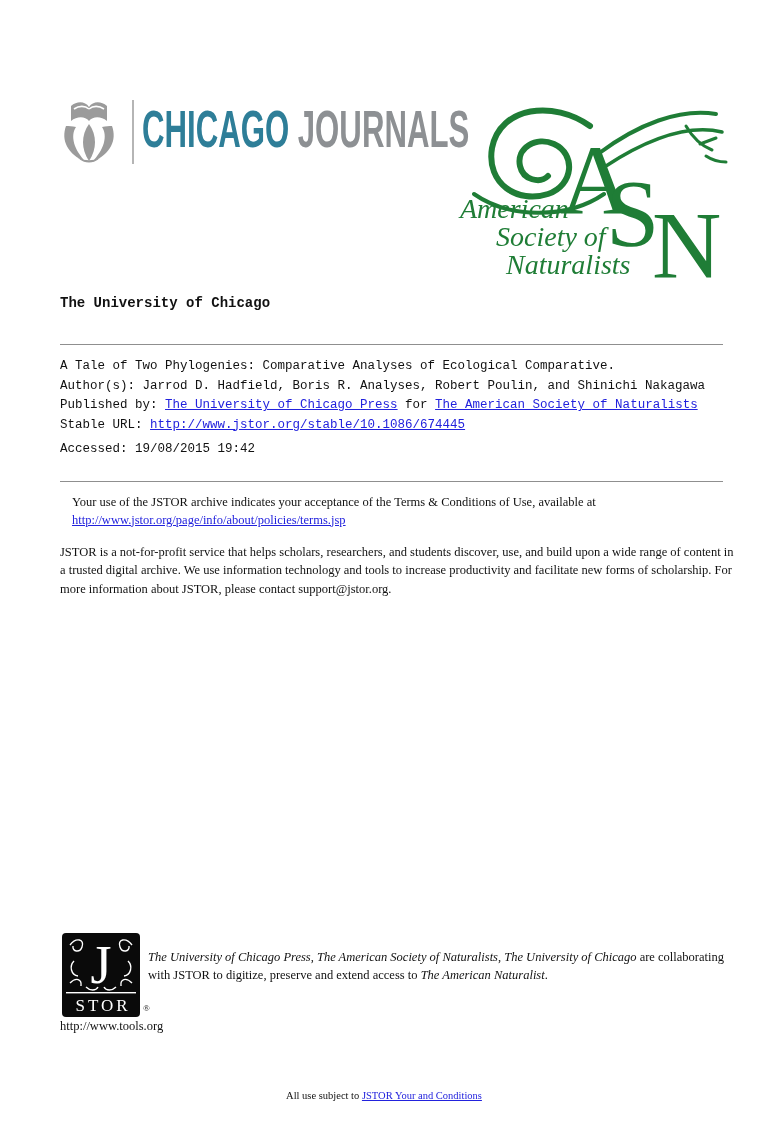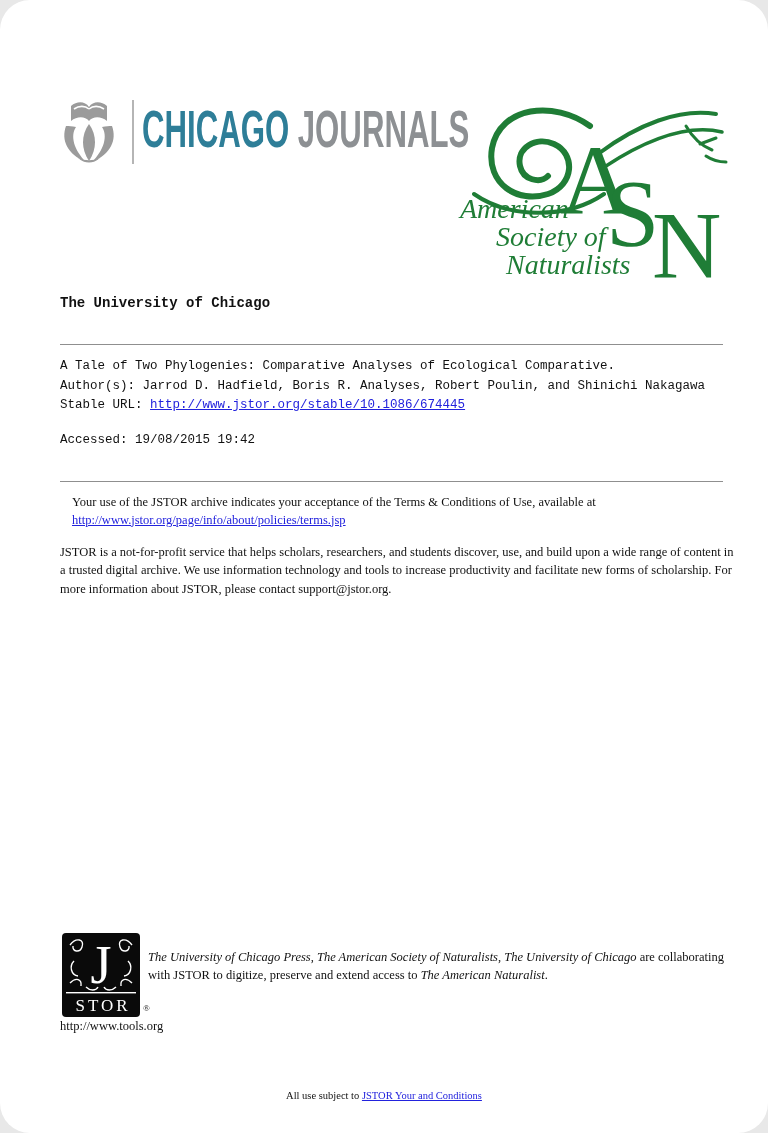--- a/index.html
+++ b/index.html
@@ -1,17 +1,17 @@
 <!DOCTYPE html>
 <html><head>
 <meta charset="utf-8">
 <style>
   html,body{margin:0;padding:0;background:#e8e8e8;}
   .page{position:relative;width:768px;height:1133px;background:#ffffff;margin:0 auto;
-        font-family:"Liberation Serif",serif;color:#111;overflow:hidden;border-radius:30px;}
+        font-family:"Liberation Serif",serif;color:#111;overflow:hidden;}
 
   
   .cj-logo{position:absolute;left:58px;top:98px;display:flex;align-items:flex-start;}
   .cj-divider{width:2px;height:64px;background:#b5b5b5;margin:2px 8px 0 12px;}
   .cj-wordmark{display:flex;gap:14px;font-family:"Liberation Sans",sans-serif;
                font-weight:bold;font-size:52px;line-height:62px;
                transform:scaleX(0.60);transform-origin:left top;white-space:nowrap;}
   .cj-chicago{color:#2e7e98;}
   .cj-journals{color:#8d9093;}
 
@@ -23,21 +23,21 @@
               font-family:"Liberation Mono",monospace;font-weight:bold;font-size:14px;}
 
   
   .rule{position:absolute;left:60px;width:663px;border-top:1px solid #8f8f8f;height:0;}
   .rule1{top:344px;} .rule2{top:481px;}
 
   
   .citation{position:absolute;left:60px;top:357px;width:685px;
             font-family:"Liberation Mono",monospace;font-size:12.5px;line-height:19.5px;
             white-space:nowrap;}
-  .citation .accessed-row{margin-top:15px;}
+  .citation .accessed-row{margin-top:5px;}
   .lnk{color:#2222dd;text-decoration:underline;cursor:pointer;}
   .it{font-style:italic;}
 
   
   .terms{position:absolute;left:72px;top:494px;width:680px;font-size:12.5px;line-height:17.5px;}
   .about{position:absolute;left:60px;top:530px;width:676px;font-size:12.5px;line-height:18.5px;}
 
   
   .collab{position:absolute;left:148px;top:935px;width:592px;font-size:12.5px;line-height:18px;}
   .jstor-logo{position:absolute;left:62px;top:933px;}
@@ -95,20 +95,21 @@
     </svg>
   </div>
 
   <div class="uc-heading">The University of Chicago</div>
 
   <div class="rule rule1"></div>
 
   <div class="citation">
     <div>A Tale of Two Phylogenies: Comparative Analyses of Ecological Comparative.</div>
     <div><span>Author(s): </span><span>Jarrod D. Hadfield, Boris R. Analyses, Robert Poulin, and Shinichi Nakagawa</span></div>
+    <div><span>Published by: </span><a class="lnk">The University of Chicago Press</a><span> for </span><a class="lnk">The American Society of Naturalists</a></div>
     <div><span>Stable URL: </span><a class="lnk">http://www.jstor.org/stable/10.1086/674445</a></div>
     <div class="accessed-row">Accessed: 19/08/2015 19:42</div>
   </div>
 
   <div class="rule rule2"></div>
 
   <div class="terms">
     <div>Your use of the JSTOR archive indicates your acceptance of the Terms &amp; Conditions of Use, available at</div>
     <div><a class="lnk">http://www.jstor.org/page/info/about/policies/terms.jsp</a></div>
   </div>

